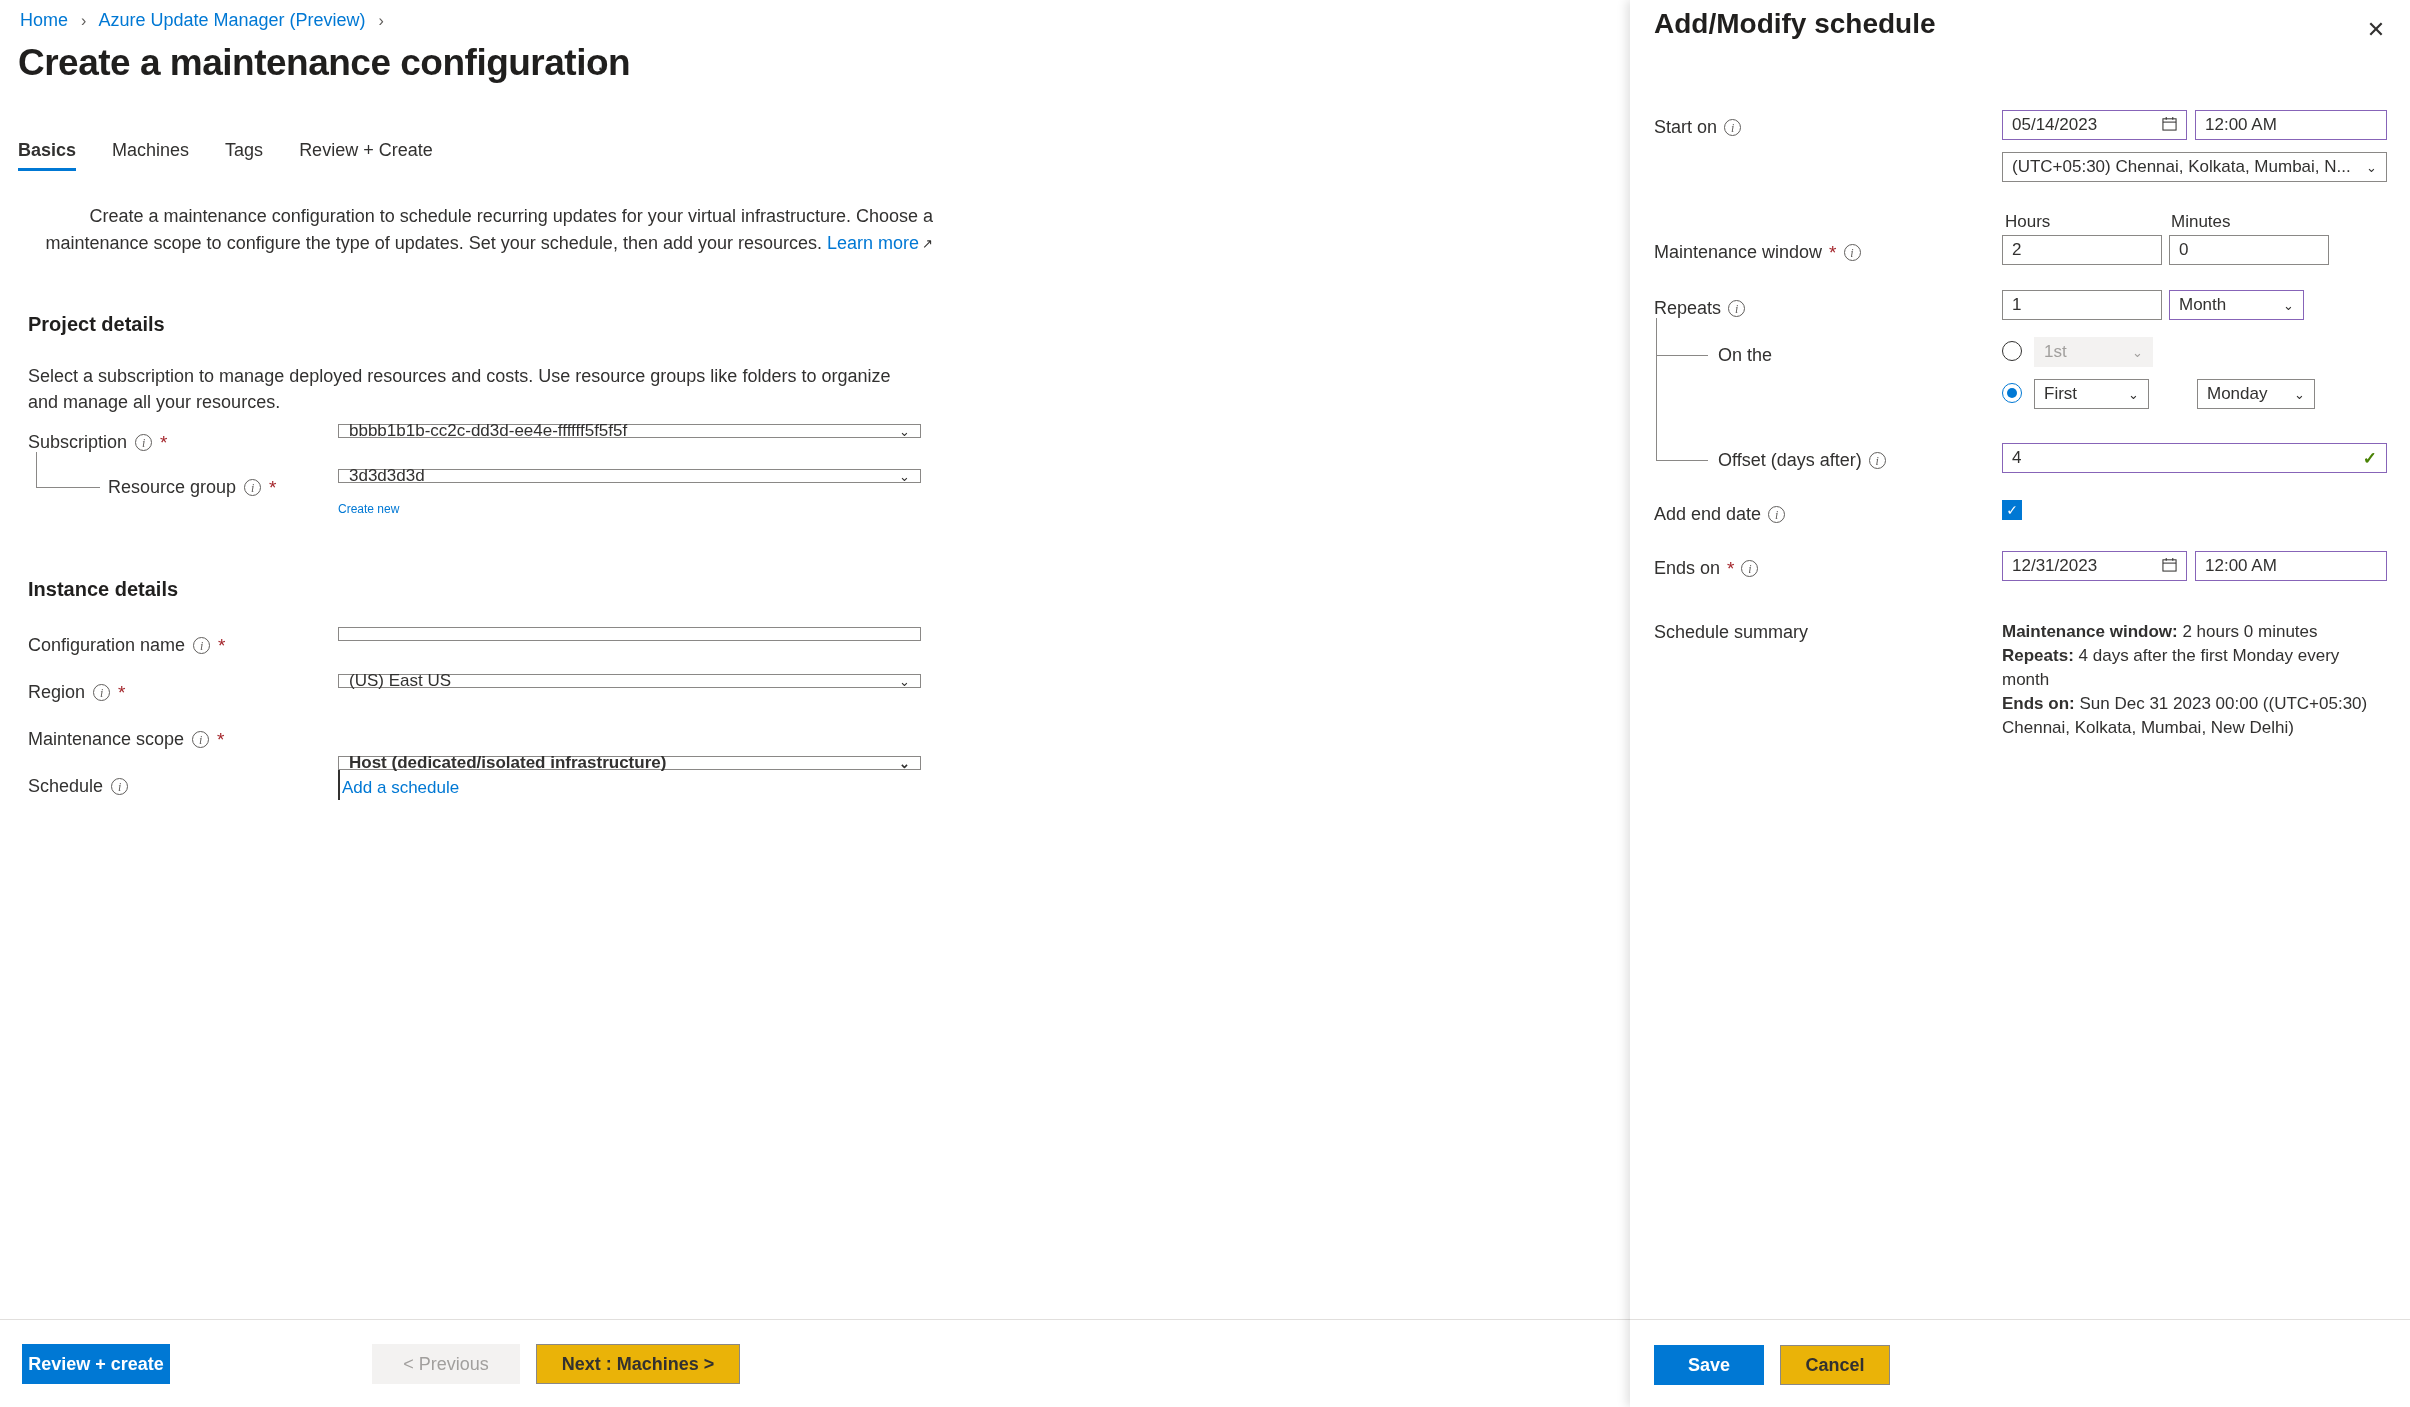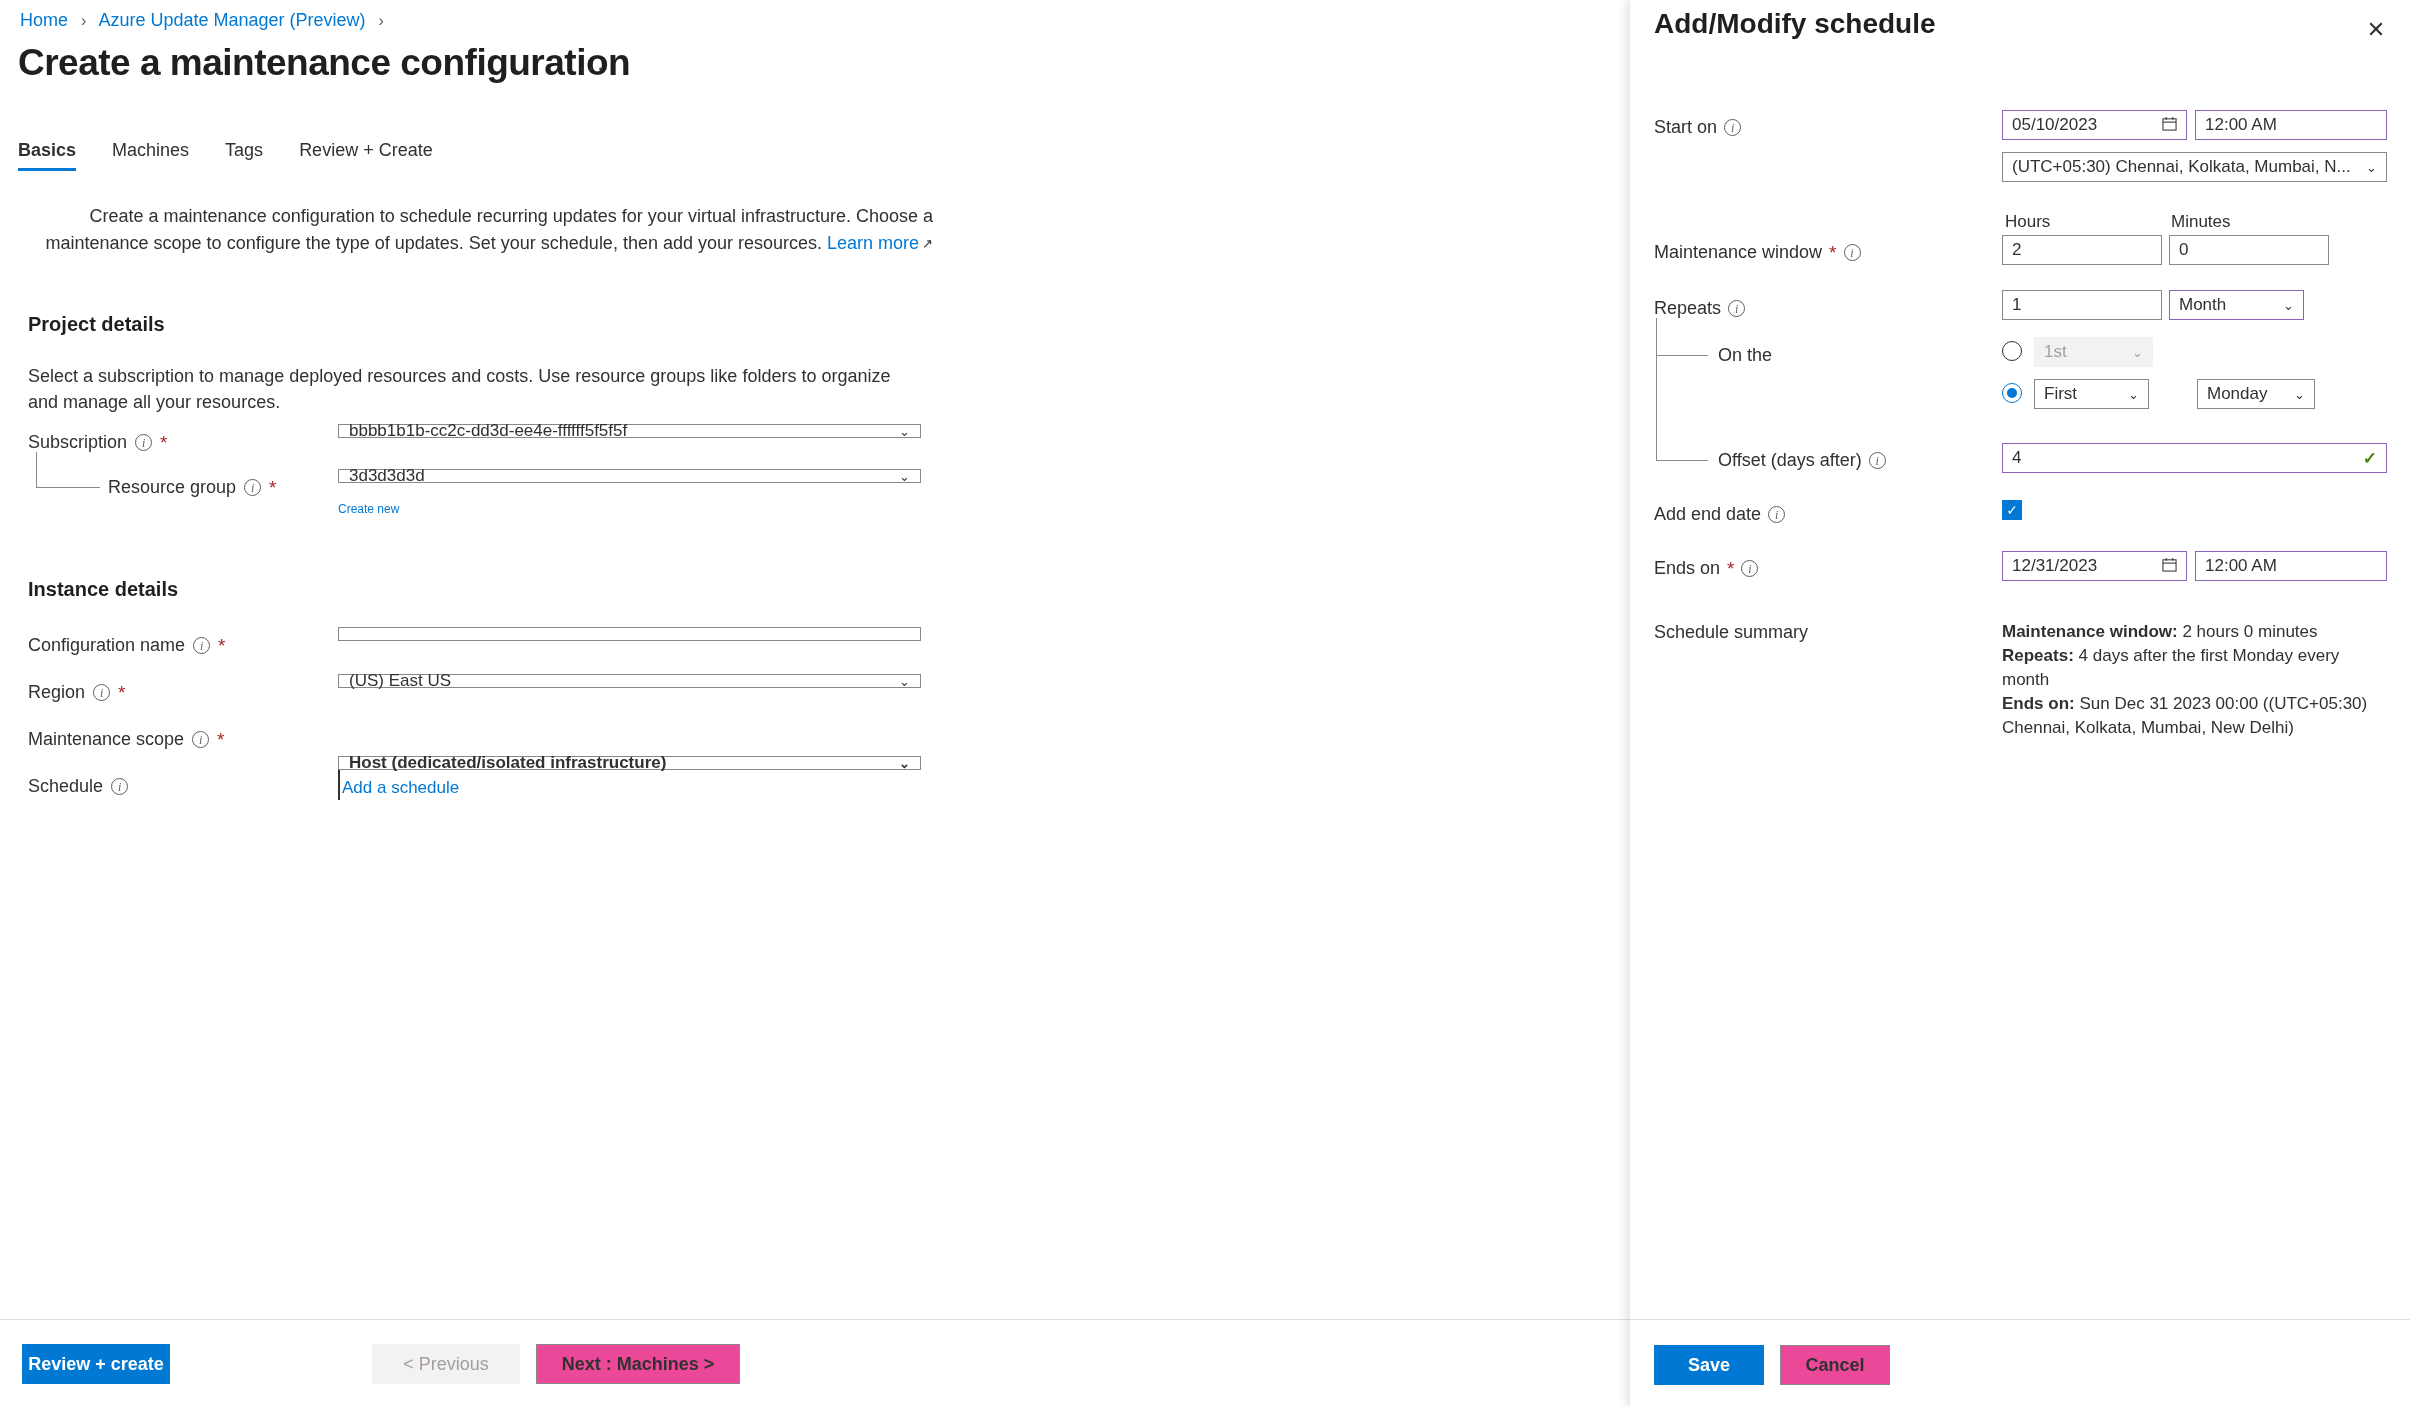--- a/index.html
+++ b/index.html
@@ -101,21 +101,21 @@
   .l-footer {
     position: absolute; left: 0; bottom: 0; width: 1630px; height: 88px;
     background: #fff; border-top: 1px solid #e1dfdd;
   }
   .btn {
     position: absolute; height: 40px; font-size: 18px;
     display: flex; align-items: center; justify-content: center;
     cursor: pointer; font-family: "Liberation Sans", sans-serif;
   }
   .btn-primary { background: #0078d4; color: #fff; border: 1px solid #0078d4; font-weight: bold; }
-  .btn-default { background: #ec4899; color: #323130; border: 1px solid #8a8886; font-weight: bold; }
+  .btn-default { background: #eab308; color: #323130; border: 1px solid #8a8886; font-weight: bold; }
   .btn-disabled { background: #f3f2f1; color: #a19f9d; border: 1px solid #f3f2f1; }
 
   
   #right-panel {
     position: absolute; left: 1630px; top: 0;
     width: 780px; height: 1407px; background: #ffffff;
     box-shadow: -3px 0 10px rgba(0,0,0,0.13);
   }
   .panel-title {
     position: absolute; left: 24px; top: 8px;
@@ -268,21 +268,21 @@
   <div id="right-panel">
 
     <div class="panel-title">Add/Modify schedule</div>
     <div class="panel-close">✕</div>
 
     <div class="p-label" style="left:24px; top:117px;">
       <span>Start on</span>
       <span class="info-i">i</span>
     </div>
     <div class="p-ctl mod" style="left:372px; top:110px; width:185px;">
-      <span>05/10/2023</span>
+      <span>05/14/2023</span>
       <span class="cal-icon">
         <svg width="15" height="15" viewBox="0 0 16 16" fill="none">
           <rect x="1" y="3" width="14" height="12" stroke="#323130" stroke-width="1.1"></rect>
           <line x1="1" y1="6.5" x2="15" y2="6.5" stroke="#323130" stroke-width="1.1"></line>
           <line x1="4.5" y1="1" x2="4.5" y2="4" stroke="#323130" stroke-width="1.1"></line>
           <line x1="11.5" y1="1" x2="11.5" y2="4" stroke="#323130" stroke-width="1.1"></line>
         </svg>
       </span>
     </div>
     <div class="p-ctl mod" style="left:565px; top:110px; width:192px;">

